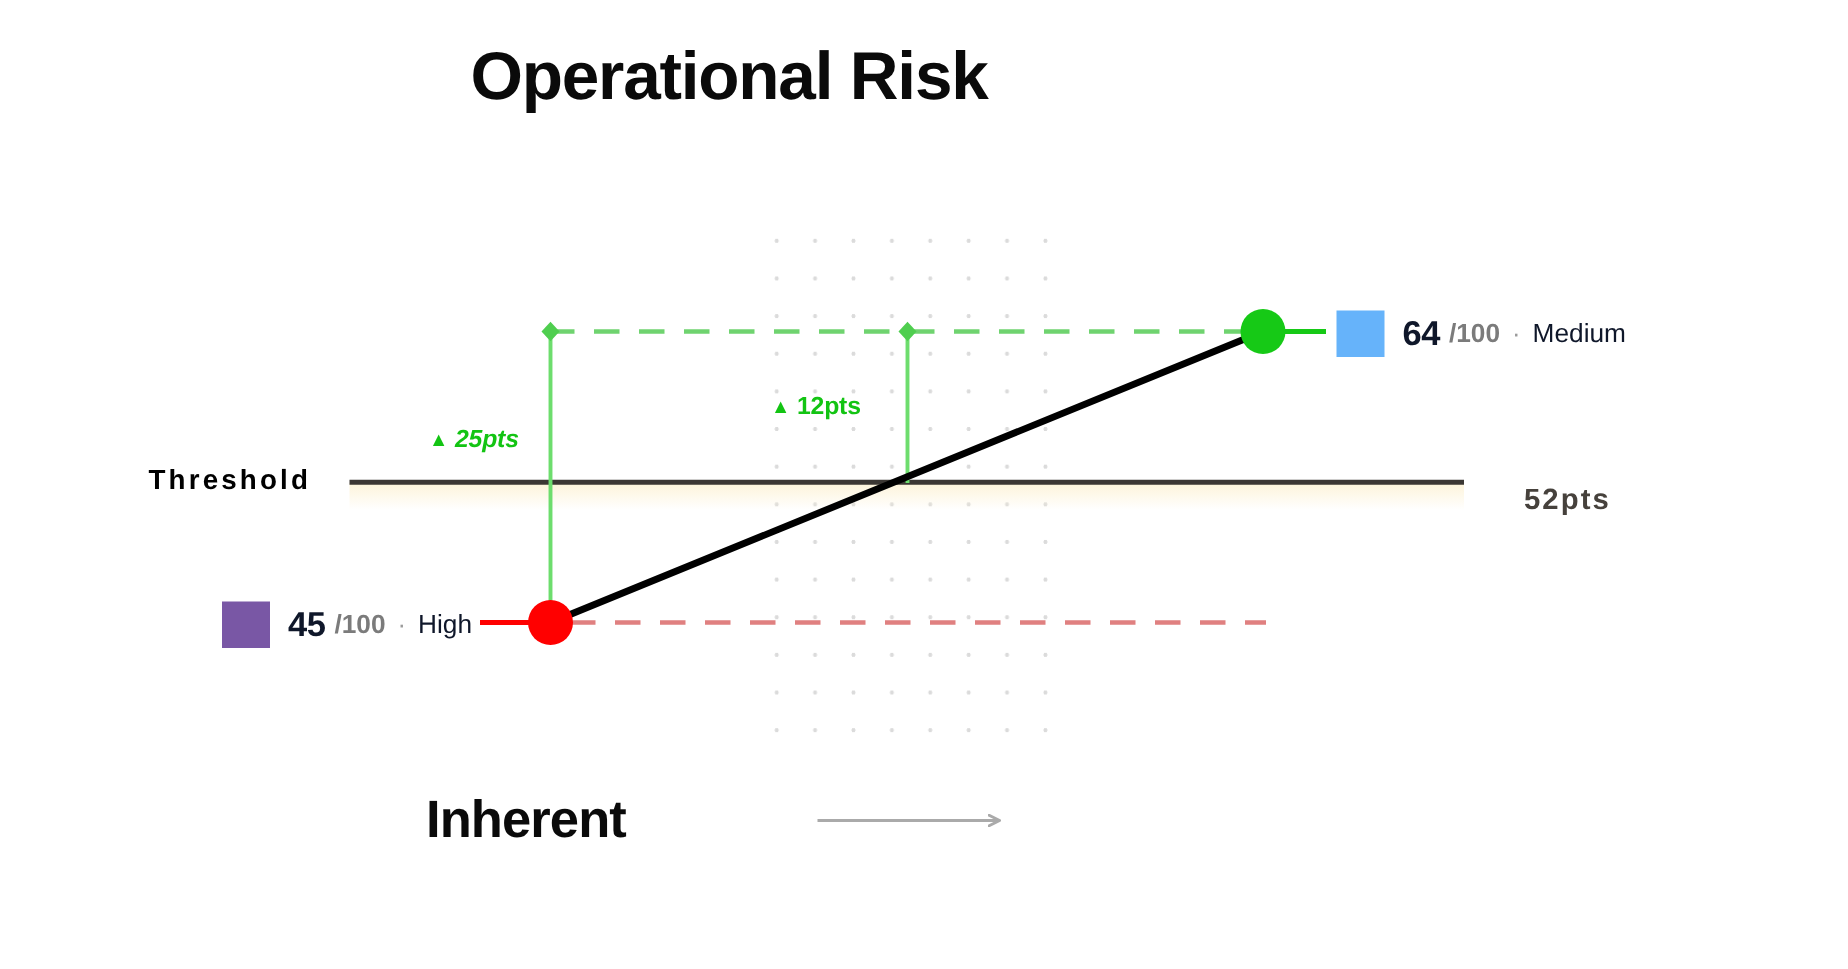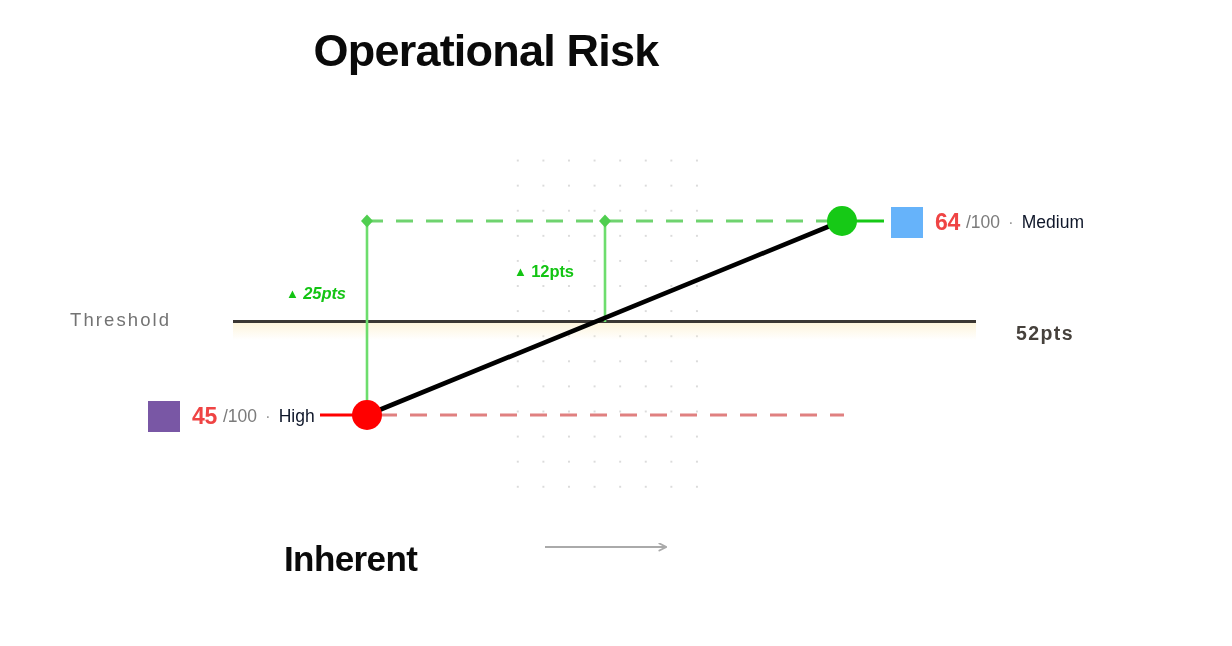--- a/index.html
+++ b/index.html
@@ -52,26 +52,26 @@
     left: 0;
     top: 0;
     width: 1232px;
     height: 646px;
     overflow: visible;
   }
 
   
   .threshold-label {
     position: absolute;
-    left: 70px;
+    left: 99px;
     top: 309px;
     font-size: 18.5px;
-    font-weight: 400;
+    font-weight: 700;
     letter-spacing: 2.1px;
-    color: #737373;
+    color: #000000;
     white-space: nowrap;
   }
   .threshold-value {
     position: absolute;
     left: 1016px;
     top: 322px;
     font-size: 19.5px;
     font-weight: 700;
     letter-spacing: 1.4px;
     color: #46413c;
@@ -102,27 +102,27 @@
     white-space: nowrap;
   }
   .chip-swatch {
     width: 32px;
     height: 31px;
     flex: none;
   }
   .chip-score {
     font-size: 23px;
     font-weight: 700;
-    color: #ef4444;
+    color: #0f172a;
     margin-left: 12px;
     letter-spacing: -0.3px;
   }
   .chip-outof {
     font-size: 17.5px;
-    font-weight: 400;
+    font-weight: 700;
     color: #7b7b7b;
     margin-left: 6px;
   }
   .chip-sep {
     font-size: 17px;
     color: #9b9b9b;
     margin-left: 8px;
   }
   .chip-band {
     font-size: 17.5px;
@@ -135,21 +135,21 @@
 
   
   .stage-caption {
     position: absolute;
     font-size: 35px;
     font-weight: 700;
     color: #0a0a0a;
     letter-spacing: -0.6px;
     white-space: nowrap;
   }
-  .cap-inherent { left: 284px; top: 527px; margin-top: 12px; }
+  .cap-inherent { left: 284px; top: 527px; }
   .cap-assessed { left: 746px; top: 527px; }
 </style>
 </head>
 <body>
 
 <div id="stage">
 
   <div class="chart-title">Operational Risk</div>
 
   <div class="grid-field"></div>

